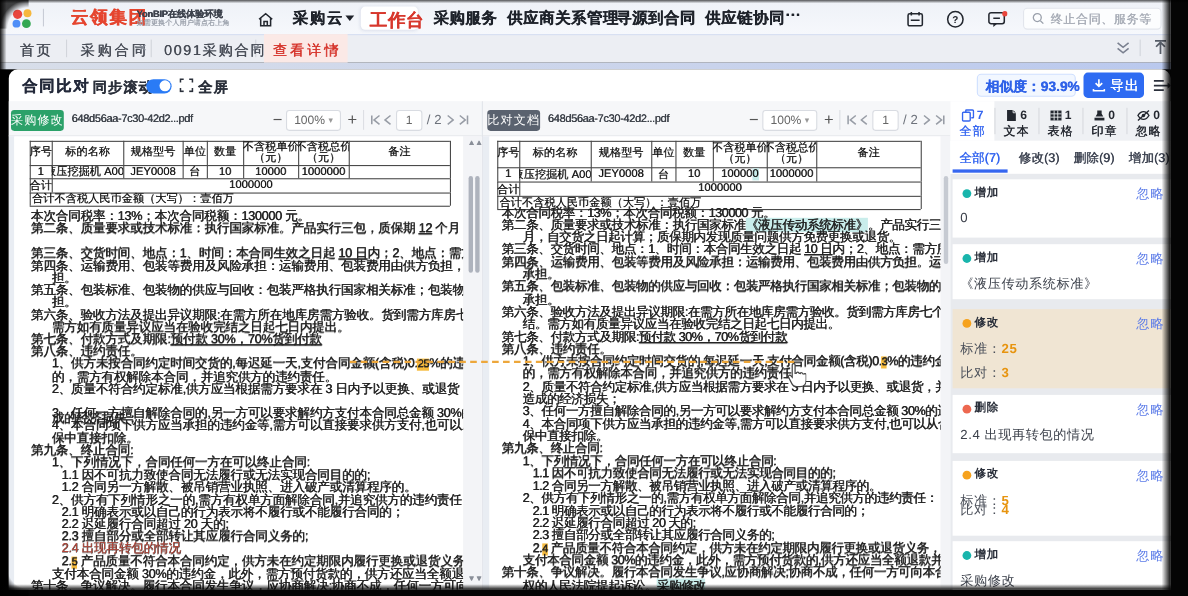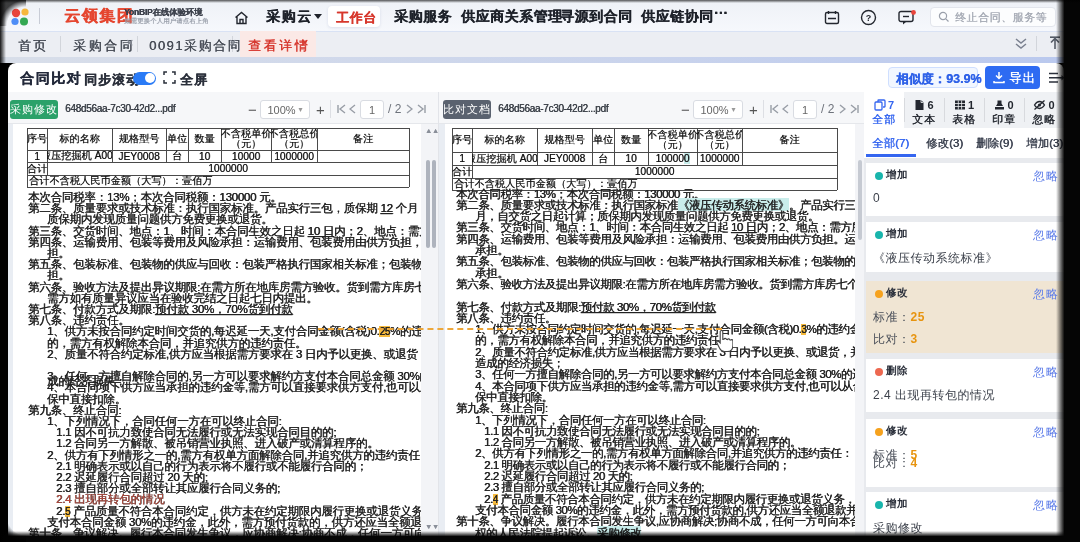--- a/index.html
+++ b/index.html
@@ -44,21 +44,21 @@
 <div class="ab" style="left:39px;top:8px;width:1px;height:16px;background:#c8ccd6"></div>
 <div class="ab nw" style="left:64px;top:6px;font-size:16px;font-weight:bold;color:#e5452f;letter-spacing:1.5px;text-shadow:0.7px 0 0.3px">云领集团</div>
 <div class="ab nw" style="left:124px;top:7px;font-size:8.5px;font-weight:bold;color:#3c414c;letter-spacing:-0.2px">YonBIP在线体验环境</div>
 <div class="ab nw" style="left:124px;top:17px;font-size:6.5px;color:#9aa0ab">如需更换个人用户请点右上角</div>
 <svg class="ab" style="left:234px;top:11px" width="15" height="14" viewBox="0 0 15 14">
 <path d="M1.5 6.5 L7.5 1.5 L13.5 6.5 M3 5.5 V12.5 H12 V5.5 M6 12.5 V8.5 H9 V12.5" fill="none" stroke="#23272f" stroke-width="1.4"></path>
   </svg>
 <div class="ab nw" style="left:266px;top:8px;font-size:14px;font-weight:bold;color:#1e222a;letter-spacing:1.5px">采购云</div>
 <div class="ab" style="left:314px;top:14px;width:0;height:0;border-left:4px solid transparent;border-right:4px solid transparent;border-top:5px solid #1e222a"></div>
 <div class="ab" style="left:328px;top:6px;width:52px;height:21px;background:#fff;border-radius:4px;box-shadow:0 1px 3px rgba(40,60,120,.12)"></div>
-<div class="ab nw" style="left:336px;top:9px;font-size:13px;font-weight:bold;color:#d7372c;letter-spacing:0.5px">工作台</div>
+<div class="ab nw" style="left:336px;top:9px;font-size:16px;font-weight:bold;color:#d7372c;letter-spacing:0.5px">工作台</div>
 <div class="ab nw" style="left:394px;top:8px;font-size:14px;font-weight:bold;color:#1e222a;letter-spacing:0.5px">采购服务</div>
 <div class="ab nw" style="left:461px;top:8px;font-size:14px;font-weight:bold;color:#1e222a;letter-spacing:0.5px">供应商关系管理</div>
 <div class="ab nw" style="left:560px;top:8px;font-size:14px;font-weight:bold;color:#1e222a;letter-spacing:0.5px">寻源到合同</div>
 <div class="ab nw" style="left:641px;top:8px;font-size:14px;font-weight:bold;color:#1e222a;letter-spacing:0.5px">供应链协同</div>
 <div class="ab nw" style="left:714px;top:5px;font-size:14px;font-weight:bold;color:#1e222a">···</div>
 <svg class="ab" style="left:824px;top:10px" width="16" height="15" viewBox="0 0 16 15">
 <rect x="1.5" y="2.5" width="13" height="11" rx="1.5" fill="none" stroke="#23272f" stroke-width="1.4"></rect>
 <path d="M4.5 1 v3 M11.5 1 v3 M4 8.5 h8" stroke="#23272f" stroke-width="1.4" fill="none"></path>
   </svg>
 <svg class="ab" style="left:860px;top:9px" width="17" height="17" viewBox="0 0 17 17">
@@ -246,21 +246,20 @@
 <div class="tcell" style="left:614px;top:152px;width:34px;height:13px">10</div>
 <div class="tcell" style="left:648px;top:152px;width:49px;height:13px">10000<span class="hlt">0</span></div>
 <div class="tcell" style="left:697px;top:152px;width:45px;height:13px">1000000</div>
 <div class="tcell" style="left:742px;top:152px;width:95px;height:13px"></div>
 <div class="tcell" style="left:452px;top:165px;width:20px;height:13px">合计</div>
 <div class="tcell" style="left:472px;top:165px;width:365px;height:13px">1000000</div>
 <div class="tcell" style="left:452px;top:178px;width:385px;height:12px;justify-content:flex-start;padding-left:2px">合计不含税人民币金额（大写）：壹佰万</div>
 <div class="ab" style="left:13px;top:124px;width:408px;height:412px;overflow:hidden">
 <div class="ab docline" style="left:15px;top:67.0px">本次合同税率：13%；本次合同税额：130000 元。</div>
 <div class="ab docline" style="left:15px;top:78.2px">第二条、质量要求或技术标准：执行国家标准。产品实行三包，质保期 <u>12</u> 个月，自交货之日起计算；</div>
-<div class="ab docline" style="left:34px;top:89.4px">质保期内发现质量问题供方免费更换或退货。</div>
 <div class="ab docline" style="left:15px;top:100.6px">第三条、交货时间、地点：1、时间：本合同生效之日起 <u>10 日</u>内；2、地点：需方所在地库房。</div>
 <div class="ab docline" style="left:15px;top:111.8px">第四条、运输费用、包装等费用及风险承担：运输费用、包装费用由供方负担，运输途中风险由供方承</div>
 <div class="ab docline" style="left:34px;top:123.0px">担。</div>
 <div class="ab docline" style="left:15px;top:134.2px">第五条、包装标准、包装物的供应与回收：包装严格执行国家相关标准；包装物的供应、回收由供方承</div>
 <div class="ab docline" style="left:34px;top:145.4px">担。</div>
 <div class="ab docline" style="left:15px;top:156.6px">第六条、验收方法及提出异议期限:在需方所在地库房需方验收。货到需方库房七个工作日内验收完结。</div>
 <div class="ab docline" style="left:34px;top:167.8px">需方如有质量异议应当在验收完结之日起七日内提出。</div>
 <div class="ab docline" style="left:15px;top:179.0px">第七条、付款方式及期限:<u>预付款 30%，70%货到付款</u></div>
 <div class="ab docline" style="left:15px;top:190.2px">第八条、违约责任。</div>
 <div class="ab docline" style="left:34px;top:201.4px">1、供方未按合同约定时间交货的,每迟延一天,支付合同金额(含税)0.<span class="hlo">25</span>%的违约金,迟延超过 20 日</div>
@@ -286,20 +285,21 @@
 <div class="ab" style="left:445px;top:124px;width:410px;height:412px;overflow:hidden">
 <div class="ab docline" style="left:11px;top:63.5px;letter-spacing:-0.5px">本次合同税率：13%；本次合同税额：130000 元。</div>
 <div class="ab docline" style="left:11px;top:74.8px;letter-spacing:-0.5px">第二条、质量要求或技术标准：执行国家标准<span class="hlt">《液压传动系统标准》</span>。产品实行三包，质保期  个</div>
 <div class="ab docline" style="left:30px;top:86.1px;letter-spacing:-0.5px">月，自交货之日起计算；质保期内发现质量问题供方免费更换或退货。</div>
 <div class="ab docline" style="left:11px;top:97.4px;letter-spacing:-0.5px">第三条、交货时间、地点：1、时间：本合同生效之日起 <u>10 日</u>内；2、地点：需方所在地库房。</div>
 <div class="ab docline" style="left:11px;top:108.7px;letter-spacing:-0.5px">第四条、运输费用、包装等费用及风险承担：运输费用、包装费用由供方负担。运输途中风险由供方</div>
 <div class="ab docline" style="left:30px;top:120.0px;letter-spacing:-0.5px">承担。</div>
 <div class="ab docline" style="left:11px;top:131.3px;letter-spacing:-0.5px">第五条、包装标准、包装物的供应与回收：包装严格执行国家相关标准；包装物的供应、回收由供方</div>
 <div class="ab docline" style="left:30px;top:142.6px;letter-spacing:-0.5px">承担。</div>
 <div class="ab docline" style="left:11px;top:153.9px;letter-spacing:-0.5px">第六条、验收方法及提出异议期限:在需方所在地库房需方验收。货到需方库房七个工作日内验收完</div>
+<div class="ab docline" style="left:30px;top:165.2px;letter-spacing:-0.5px">结。需方如有质量异议应当在验收完结之日起七日内提出。</div>
 <div class="ab docline" style="left:11px;top:176.5px;letter-spacing:-0.5px">第七条、付款方式及期限:<u>预付款 30%，70%货到付款</u></div>
 <div class="ab docline" style="left:11px;top:187.8px;letter-spacing:-0.5px">第八条、违约责任。</div>
 <div class="ab docline" style="left:30px;top:199.1px;letter-spacing:-0.5px">1、供方未按合同约定时间交货的,每迟延一天,支付合同金额(含税)0.<span class="hlo">3</span>%的违约金;迟延超过 20 日</div>
 <div class="ab docline" style="left:30px;top:210.4px;letter-spacing:-0.5px">的，需方有权解除本合同，并追究供方的违约责任。</div>
 <div class="ab docline" style="left:30px;top:221.7px;letter-spacing:-0.5px">2、质量不符合约定标准,供方应当根据需方要求在 3 日内予以更换、或退货，并承担因此给需方</div>
 <div class="ab docline" style="left:30px;top:233.0px;letter-spacing:-0.5px">造成的经济损失；</div>
 <div class="ab docline" style="left:30px;top:244.3px;letter-spacing:-0.5px">3、任何一方擅自解除合同的,另一方可以要求解约方支付本合同总金额 30%的违约金；</div>
 <div class="ab docline" style="left:30px;top:255.6px;letter-spacing:-0.5px">4、本合同项下供方应当承担的违约金等,需方可以直接要求供方支付,也可以从合同价款或履约担</div>
 <div class="ab docline" style="left:30px;top:266.9px;letter-spacing:-0.5px">保中直接扣除。</div>
 <div class="ab docline" style="left:11px;top:278.2px;letter-spacing:-0.5px">第九条、终止合同:</div>

